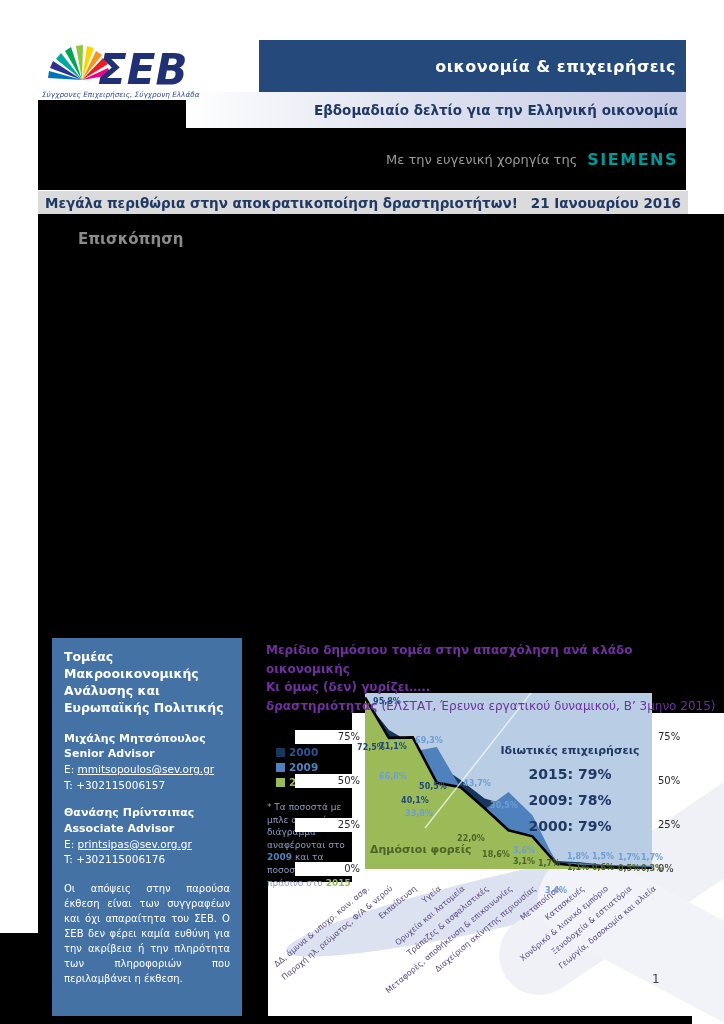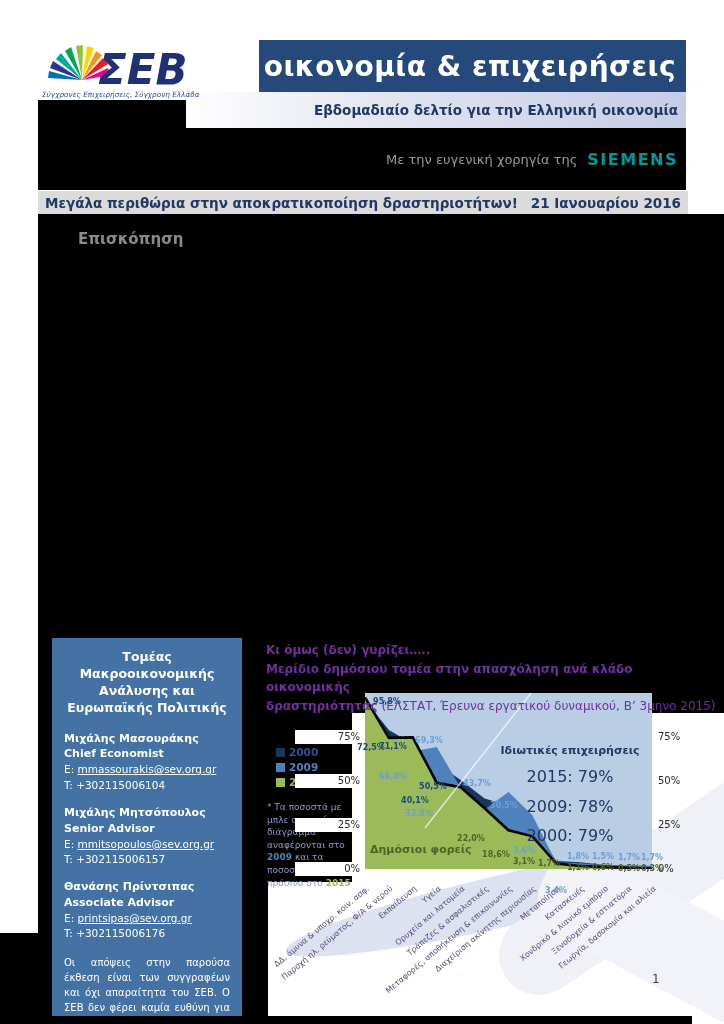--- a/index.html
+++ b/index.html
@@ -5,41 +5,41 @@
   html,body{margin:0;padding:0;background:#fff;}
   .page{position:relative;width:724px;height:1024px;background:#fff;overflow:hidden;
         font-family:"DejaVu Sans","Liberation Sans",sans-serif;}
   .abs{position:absolute;}
   .black{background:#000;}
   
   .wm{position:absolute;z-index:0;}
   
   .banner{left:259px;top:40px;width:427px;height:52px;background:#24497A;z-index:2;
           display:flex;align-items:center;justify-content:flex-end;padding-right:10px;box-sizing:border-box;}
-  .banner span{color:#fff;font-size:28px;font-weight:bold;letter-spacing:.5px;}
+  .banner span{color:#fff;font-size:16px;font-weight:bold;letter-spacing:.5px;}
   .subbar{left:186px;top:92px;width:500px;height:36px;z-index:2;
           background:linear-gradient(to right,#ffffff 0%,#dfe2f0 45%,#c7cce6 100%);
           display:flex;align-items:center;justify-content:flex-end;padding-right:8px;box-sizing:border-box;}
   .subbar span{color:#1F3864;font-size:13.5px;font-weight:bold;}
   .sponsor-band{left:38px;top:128px;width:648px;height:62px;z-index:1;
           display:flex;align-items:center;justify-content:flex-end;padding-right:8px;box-sizing:border-box;}
   .sponsor-txt{color:#9a9a9a;font-size:13px;}
   .siemens{color:#009999;font-weight:bold;font-size:16px;letter-spacing:1.5px;margin-left:10px;}
   .titlebar{left:38px;top:190px;width:650px;height:24px;background:#DBDBDB;z-index:2;
           display:flex;align-items:center;justify-content:space-between;padding:0 7px;box-sizing:border-box;
           border-top:1px solid #fff;}
   .titlebar span{color:#1F3864;font-size:13.5px;font-weight:bold;}
   .overview{color:#8A8A8A;font-size:15px;font-weight:bold;left:70px;top:230px;z-index:3;margin-left:8px;}
   
   .logo-wrap{left:42px;top:24px;width:150px;height:78px;z-index:3;}
   .logo-tag{position:absolute;left:0;top:66px;width:160px;color:#2C4B9B;font-size:7.3px;font-style:italic;}
   
   .sidebar{left:52px;top:638px;width:190px;height:380px;background:#4472A4;z-index:3;
            box-sizing:border-box;padding:11px 12px;color:#fff;}
-  .sb-head{font-size:12.5px;font-weight:bold;line-height:1.35;margin-bottom:14px;text-align:center;}
+  .sb-head{font-size:12.5px;font-weight:bold;line-height:1.35;margin-bottom:14px;}
   .contact{margin-bottom:12px;font-size:10.5px;line-height:1.45;}
   .contact .nm,.contact .rl{font-weight:bold;font-size:11px;}
   .contact a{color:#fff;text-decoration:underline;}
   .disclaimer{font-size:10px;line-height:1.5;text-align:justify;margin-top:14px;}
   
   .chart-header-black{left:268px;top:637px;width:456px;height:76px;z-index:1;}
   .sidebar-surround{left:38px;top:637px;width:230px;height:379px;z-index:1;}
   .left-col-black{left:268px;top:713px;width:84px;height:169px;z-index:1;}
   .bottom-strip{left:0;top:1016px;width:692px;height:8px;z-index:4;}
   .bottom-left-col{left:0;top:933px;width:38px;height:84px;z-index:4;}
@@ -54,21 +54,21 @@
   .xlabel{position:absolute;z-index:3;color:#5B4A82;font-size:8px;white-space:nowrap;
           transform-origin:100% 0;transform:rotate(-40deg);}
   .legend{left:276px;top:746px;z-index:3;}
   .leg-item{display:flex;align-items:center;margin-bottom:3px;}
   .leg-sq{width:9px;height:9px;margin-right:4px;}
   .leg-item span.lg{font-size:10.5px;font-weight:bold;}
   .footnote{left:267px;top:801px;width:84px;z-index:3;font-size:9px;line-height:1.4;color:#8E9BC4;}
   .public-lbl{left:370px;top:843px;z-index:4;color:#4F6228;font-weight:bold;font-size:11px;}
   .private-blk{left:500px;top:744px;width:140px;z-index:4;text-align:center;color:#1F3864;}
   .private-blk .pb-t{font-weight:bold;font-size:11px;margin-bottom:5px;}
-  .private-blk .pb-v{font-weight:normal;font-size:16px;line-height:1.85;}
+  .private-blk .pb-v{font-weight:bold;font-size:14px;line-height:1.85;}
   .pagenum{left:652px;top:972px;z-index:3;color:#404040;font-size:12px;}
 </style>
 </head>
 <body>
 
 <div class="page">
 
   <div class="wm" style="left:280px;top:872px;width:470px;height:52px;background:#DDE2F0;border-radius:50%;transform:rotate(-13deg);"></div>
   <div class="wm" style="left:470px;top:820px;width:420px;height:80px;background:#EFF1F6;transform:rotate(-34deg);border-radius:40px;"></div>
   <div class="wm" style="left:520px;top:930px;width:420px;height:90px;background:#F2F3F8;transform:rotate(28deg);border-radius:40px;"></div>
@@ -114,44 +114,38 @@
     <span>Μεγάλα περιθώρια στην αποκρατικοποίηση δραστηριοτήτων!</span>
     <span>21 Ιανουαρίου 2016</span>
   </div>
 
   <div class="abs overview">Επισκόπηση</div>
 
   <div class="abs sidebar">
     <div class="sb-head">Τομέας Μακροοικονομικής Ανάλυσης και Ευρωπαϊκής Πολιτικής</div>
     <div id="contacts">
         <div class="contact">
-          <div class="nm">Μιχάλης Μασουράκης</div>
-          <div class="rl">Chief Economist</div>
-          <div>E: <a href="#">mmassourakis@sev.org.gr</a></div>
-          <div>T: +302115006104</div>
-        </div>
-        <div class="contact">
           <div class="nm">Μιχάλης Μητσόπουλος</div>
           <div class="rl">Senior Advisor</div>
           <div>E: <a href="#">mmitsopoulos@sev.org.gr</a></div>
           <div>T: +302115006157</div>
         </div>
         <div class="contact">
           <div class="nm">Θανάσης Πρίντσιπας</div>
           <div class="rl">Associate Advisor</div>
           <div>E: <a href="#">printsipas@sev.org.gr</a></div>
           <div>T: +302115006176</div>
         </div>
       </div>
     <div class="disclaimer">Οι απόψεις στην παρούσα έκθεση  είναι των συγγραφέων και όχι απαραίτητα του ΣΕΒ. Ο ΣΕΒ δεν φέρει καμία ευθύνη για την ακρίβεια ή την πληρότητα των πληροφοριών που περιλαμβάνει η έκθεση.</div>
   </div>
 
   <div class="abs chart-titles">
+    <div class="ct-b">Μερίδιο δημόσιου τομέα στην απασχόληση ανά κλάδο οικονομικής</div>
     <div class="ct-b">Κι όμως (δεν) γυρίζει…..</div>
-    <div class="ct-b">Μερίδιο δημόσιου τομέα στην απασχόληση ανά κλάδο οικονομικής</div>
     <div><span class="ct-b">δραστηριότητας </span><span>(ΕΛΣΤΑΤ, Έρευνα εργατικού δυναμικού, Β’ 3μηνο 2015)</span></div>
   </div>
 
   <div class="abs legend" id="legend">
       <div class="leg-item">
         <span class="leg-sq" style="background: rgb(23, 55, 93);"></span>
         <span class="lg" style="color: rgb(46, 84, 150); text-align: right;">2000</span>
       </div>
       <div class="leg-item">
         <span class="leg-sq" style="background: rgb(79, 129, 189);"></span>

